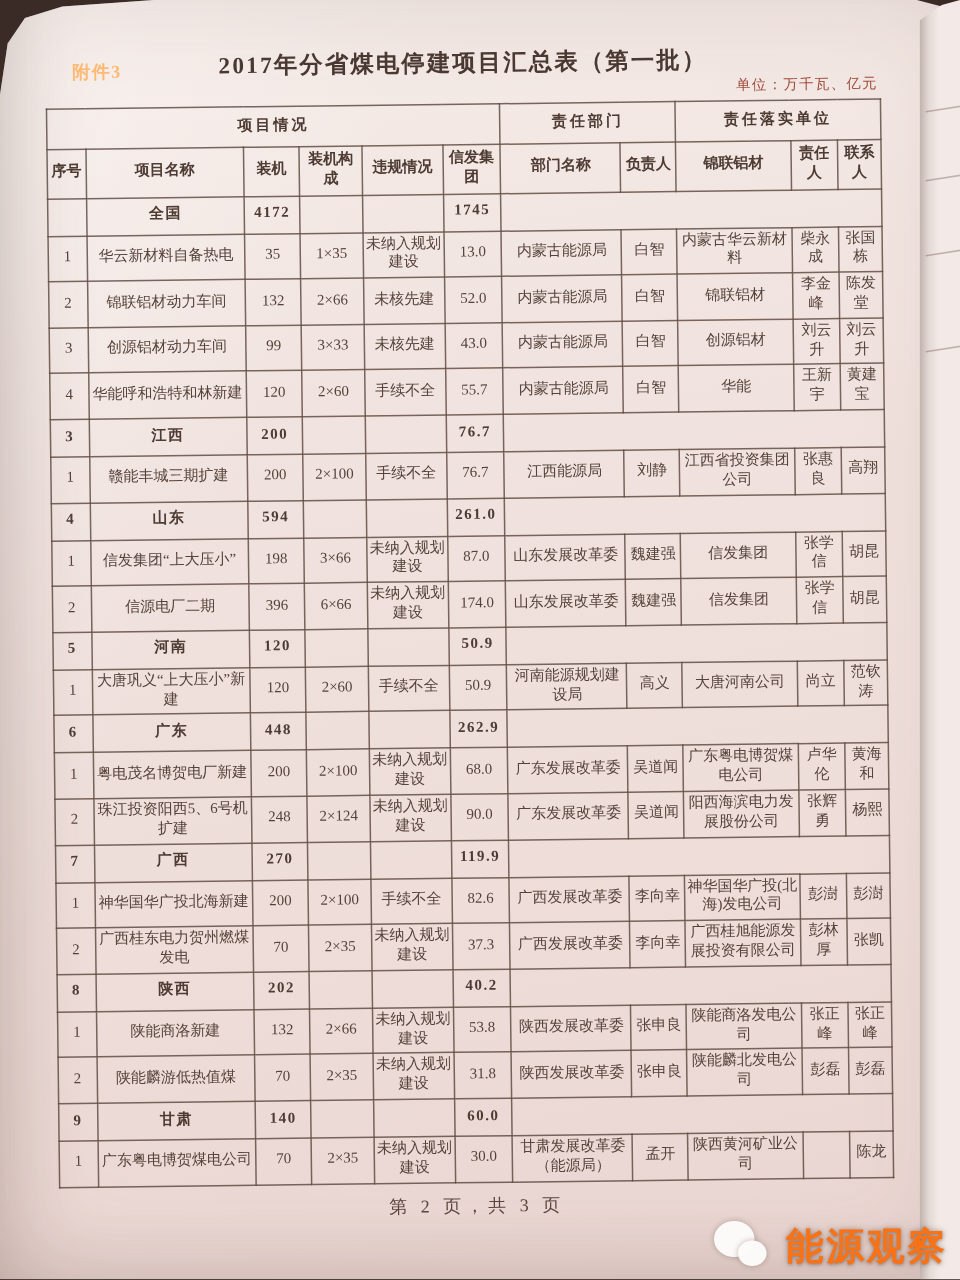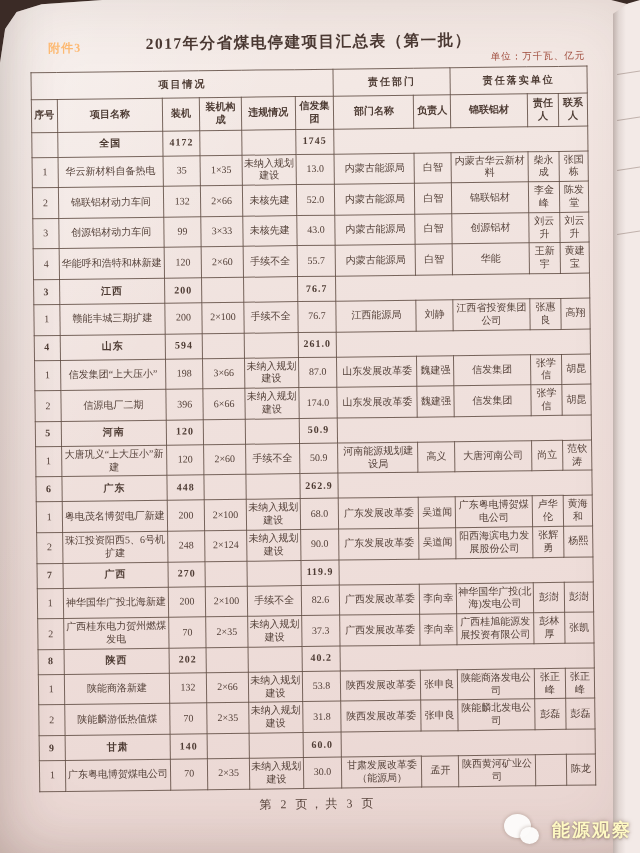--- a/index.html
+++ b/index.html
@@ -74,21 +74,21 @@
   .watermark{
     position:absolute;right:8px;bottom:4px;display:flex;align-items:center;gap:6px;
     pointer-events:none;
   }
   .wm-bubbles{position:relative;width:44px;height:38px;display:inline-block;}
   .wm-bubbles i{position:absolute;background:#fdfcfb;border-radius:50%;opacity:.97;
     box-shadow:0 0 4px rgba(120,95,82,.45);}
   .wm-bubbles i:nth-child(1){width:27px;height:24px;left:2px;top:3px;}
   .wm-bubbles i:nth-child(2){width:19px;height:17px;left:18px;top:16px;}
   .wm-text{
-    font-size:18px;font-weight:bold;color:#fef9c3;letter-spacing:2px;
+    font-size:25px;font-weight:bold;color:#f97316;letter-spacing:2px;
     text-shadow:0 0 4px rgba(125,100,88,.65), 0 1px 2px rgba(125,100,88,.5);
     font-family:"Liberation Sans","DejaVu Sans",sans-serif;
   }
 </style>
 </head>
 <body>
 
 <div class="photo">
 
   <div class="paper"></div>

